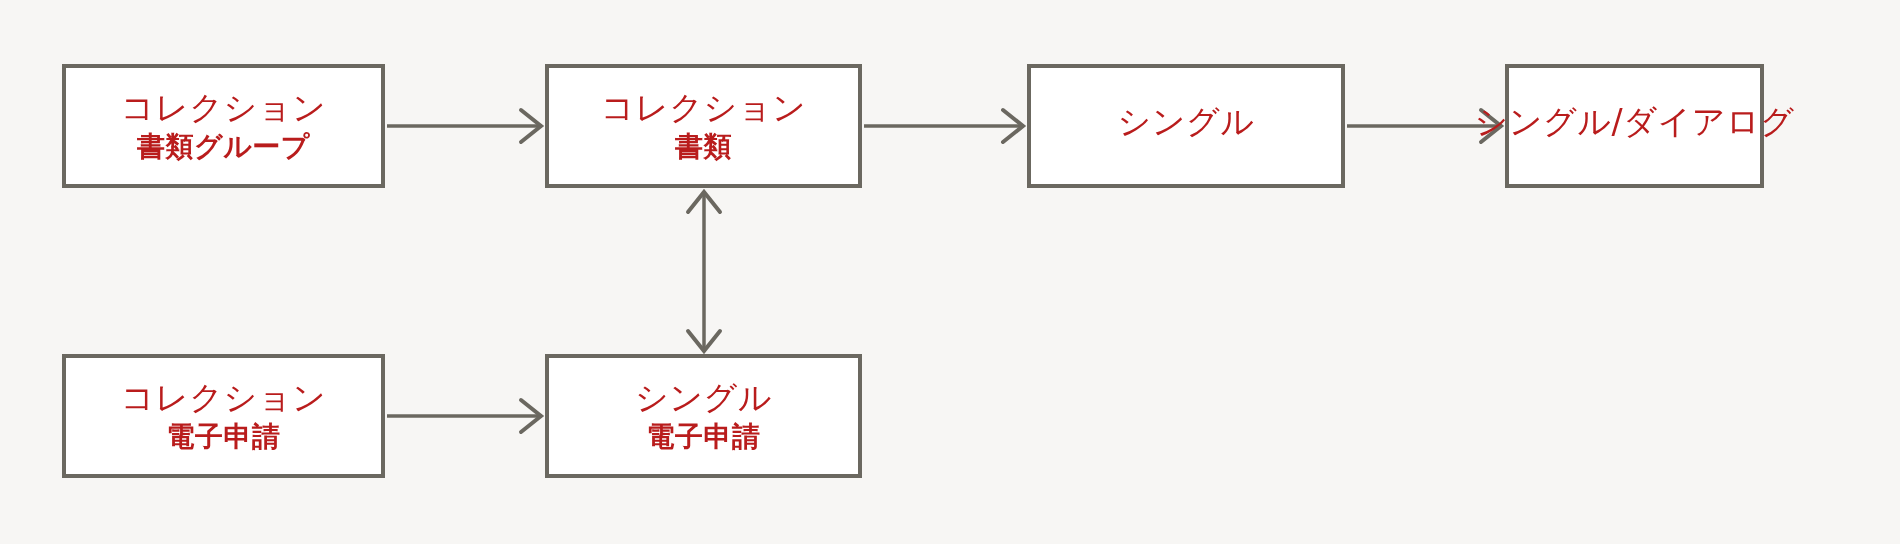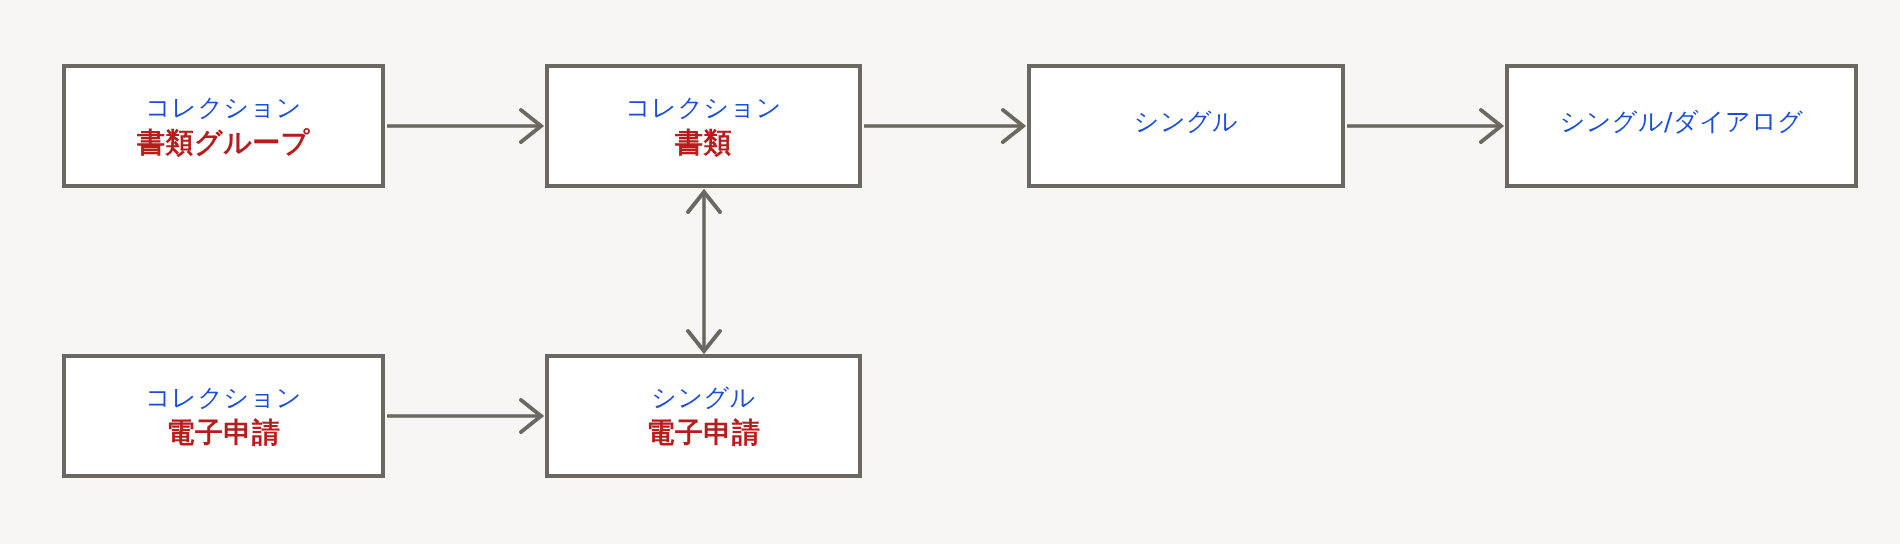--- a/index.html
+++ b/index.html
@@ -23,23 +23,23 @@
     box-sizing: border-box;
     background: #ffffff;
     border: 4px solid #6b6860;
     display: flex;
     flex-direction: column;
     align-items: center;
     justify-content: center;
     line-height: 1.0;
   }
   .node-kind {
-    font-size: 25px;
+    font-size: 33px;
     font-weight: 400;
-    color: #1d4ed8;
+    color: #b91c1c;
     letter-spacing: 0.5px;
     margin-bottom: 9px;
     white-space: nowrap;
   }
   .node-name {
     font-size: 28px;
     font-weight: 700;
     color: #b91c1c;
     letter-spacing: 0.5px;
     white-space: nowrap;
@@ -94,21 +94,21 @@
 
   <div class="node" style="left:545px; top:64px; width:317px; height:124px;">
     <div class="node-kind">コレクション</div>
     <div class="node-name">書類</div>
   </div>
 
   <div class="node" style="left:1027px; top:64px; width:318px; height:124px;">
     <div class="node-kind">シングル</div>
   </div>
 
-  <div class="node" style="left:1505px; top:64px; width:353px; height:124px;gap:7px;">
+  <div class="node" style="left:1505px; top:64px; width:259px; height:124px;gap:7px;">
     <div class="node-kind">シングル/ダイアログ</div>
   </div>
 
   <div class="node" style="left:62px; top:354px; width:323px; height:124px;">
     <div class="node-kind">コレクション</div>
     <div class="node-name">電子申請</div>
   </div>
 
   <div class="node" style="left:545px; top:354px; width:317px; height:124px;">
     <div class="node-kind">シングル</div>

